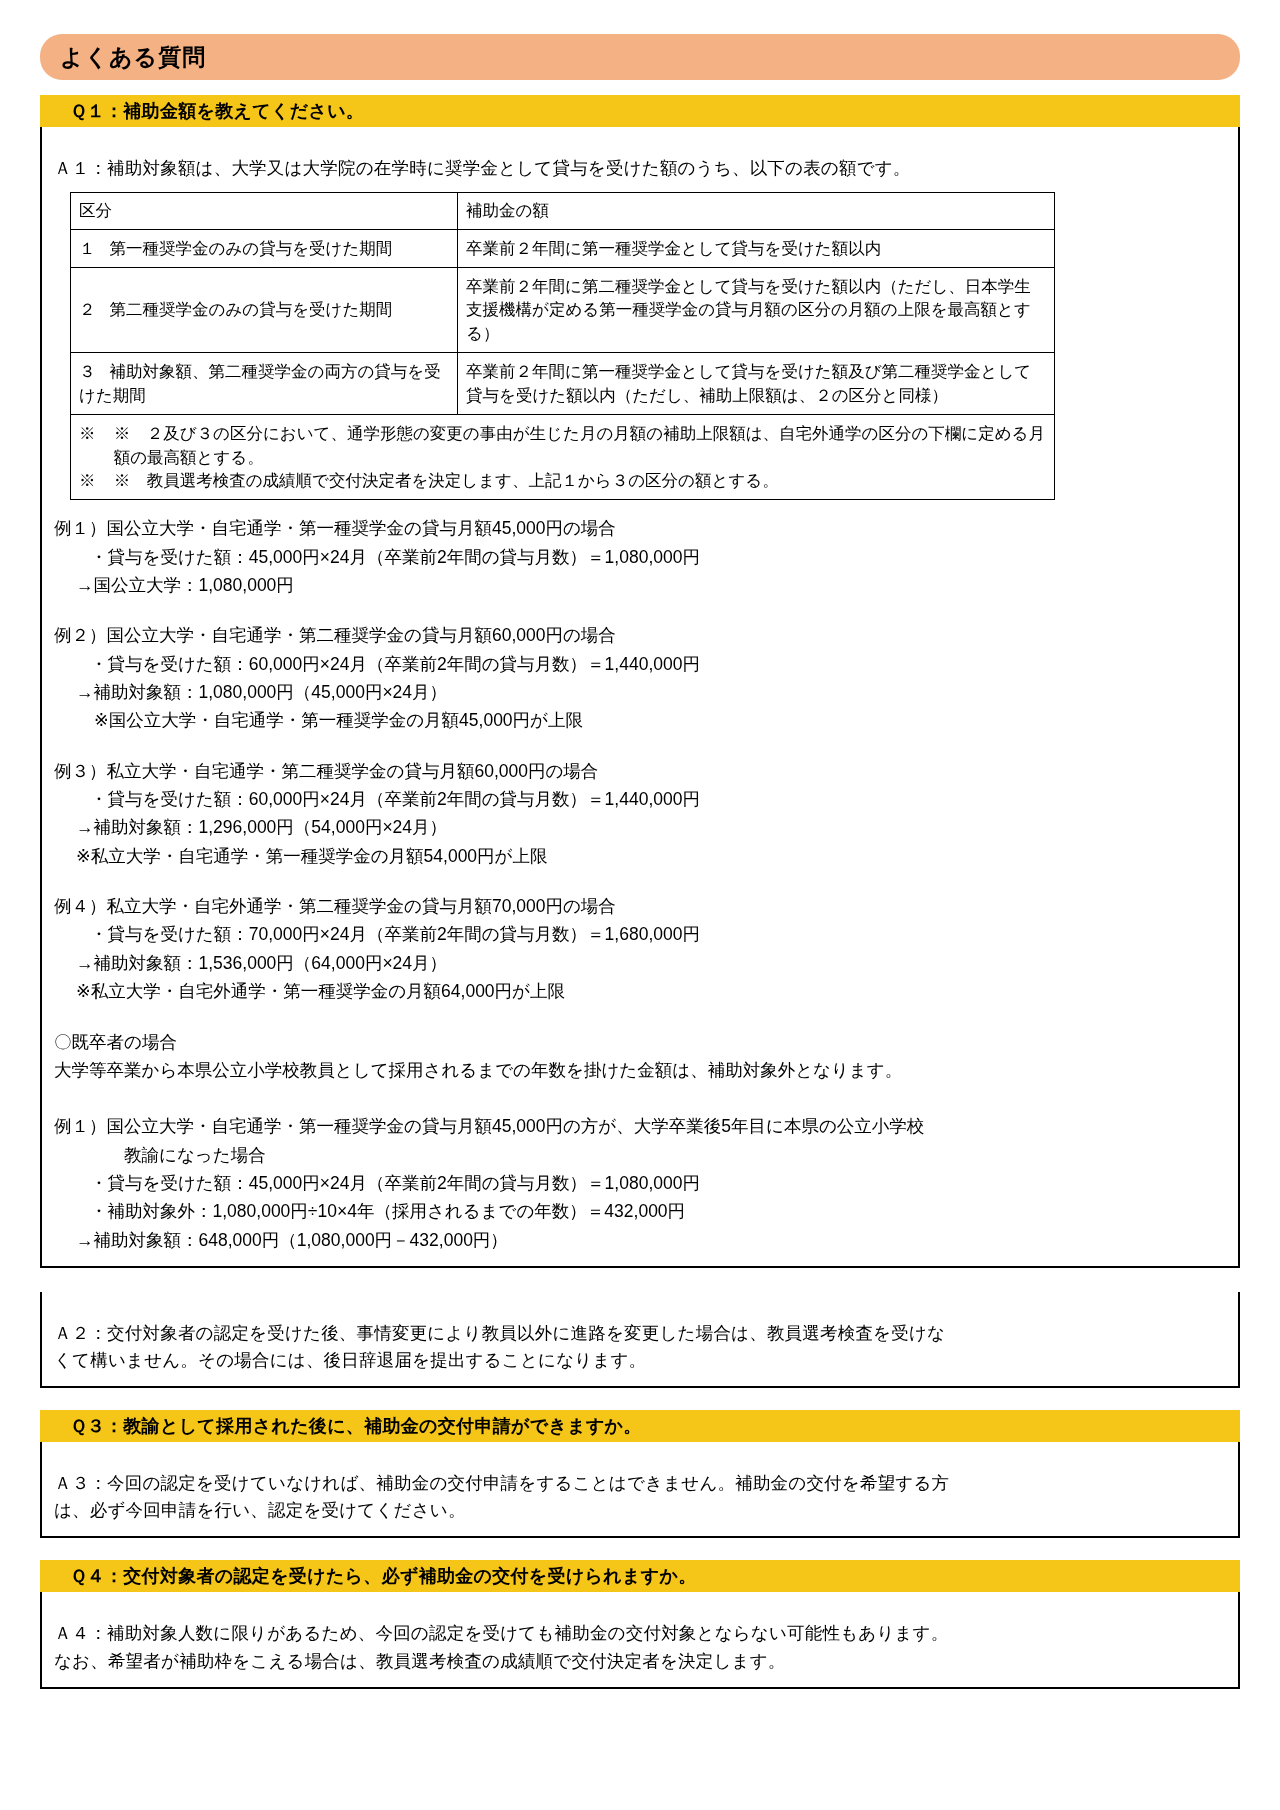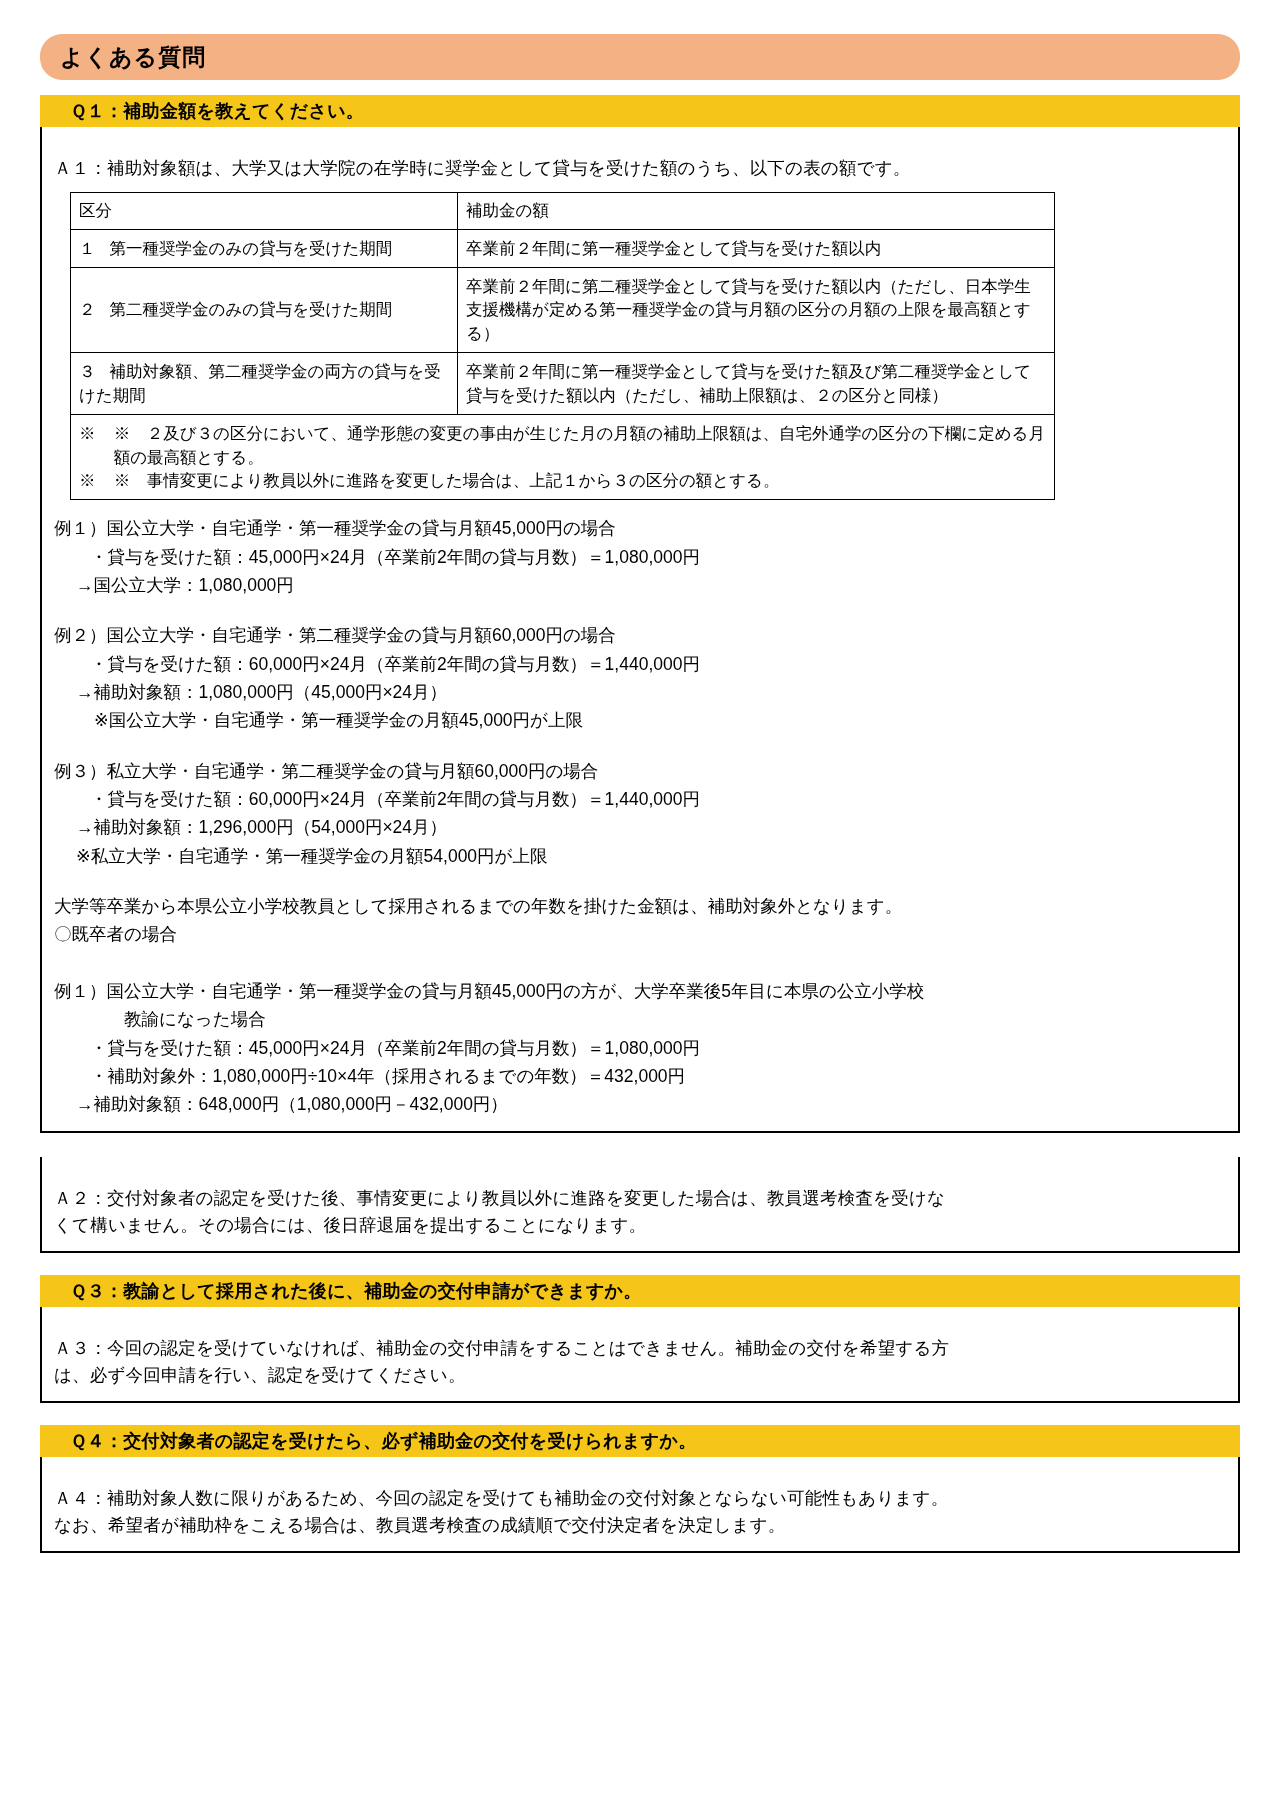--- a/index.html
+++ b/index.html
@@ -161,21 +161,21 @@
               <td class="col-left idx-cell"><span class="num">２</span><span>第二種奨学金のみの貸与を受けた期間</span></td>
               <td>卒業前２年間に第二種奨学金として貸与を受けた額以内（ただし、日本学生支援機構が定める第一種奨学金の貸与月額の区分の月額の上限を最高額とする）</td>
             </tr>
             <tr>
               <td class="col-left idx-cell"><span class="num">３</span><span>補助対象額、第二種奨学金の両方の貸与を受けた期間</span></td>
               <td>卒業前２年間に第一種奨学金として貸与を受けた額及び第二種奨学金として貸与を受けた額以内（ただし、補助上限額は、２の区分と同様）</td>
             </tr>
             <tr>
               <td class="note-cell" colspan="2">
                 <span class="note-row"><span class="mk">※</span><span>※　２及び３の区分において、通学形態の変更の事由が生じた月の月額の補助上限額は、自宅外通学の区分の下欄に定める月額の最高額とする。</span></span>
-                <span class="note-row"><span class="mk">※</span><span>※　事情変更により教員以外に進路を変更した場合は、上記１から３の区分の額とする。</span></span>
+                <span class="note-row"><span class="mk">※</span><span>※　教員選考検査の成績順で交付決定者を決定します、上記１から３の区分の額とする。</span></span>
               </td>
             </tr>
           </tbody>
         </table>
       </div>
 
       <div class="examples">
 
         <div class="ex-group">
           <div class="ex-title">例１）国公立大学・自宅通学・第一種奨学金の貸与月額45,000円の場合</div>
@@ -190,24 +190,30 @@
           <div class="ex-l3">※国公立大学・自宅通学・第一種奨学金の月額45,000円が上限</div>
         </div>
 
         <div class="ex-group">
           <div class="ex-title">例３）私立大学・自宅通学・第二種奨学金の貸与月額60,000円の場合</div>
           <div class="ex-l1">・貸与を受けた額：60,000円×24月（卒業前2年間の貸与月数）＝1,440,000円</div>
           <div class="ex-l2">→補助対象額：1,296,000円（54,000円×24月）</div>
           <div class="ex-l2">※私立大学・自宅通学・第一種奨学金の月額54,000円が上限</div>
         </div>
 
+        <div class="ex-group">
+          <div class="ex-title">例４）私立大学・自宅外通学・第二種奨学金の貸与月額70,000円の場合</div>
+          <div class="ex-l1">・貸与を受けた額：70,000円×24月（卒業前2年間の貸与月数）＝1,680,000円</div>
+          <div class="ex-l2">→補助対象額：1,536,000円（64,000円×24月）</div>
+          <div class="ex-l2">※私立大学・自宅外通学・第一種奨学金の月額64,000円が上限</div>
+        </div>
 
         <div>
+          <div class="plain-line">〇既卒者の場合</div>
           <div class="plain-line">大学等卒業から本県公立小学校教員として採用されるまでの年数を掛けた金額は、補助対象外となります。</div>
-          <div class="plain-line">〇既卒者の場合</div>
           <div class="spacer-28"></div>
           <div class="ex-title">例１）国公立大学・自宅通学・第一種奨学金の貸与月額45,000円の方が、大学卒業後5年目に本県の公立小学校</div>
           <div class="ex-cont">教諭になった場合</div>
           <div class="ex-l1">・貸与を受けた額：45,000円×24月（卒業前2年間の貸与月数）＝1,080,000円</div>
           <div class="ex-l1">・補助対象外：1,080,000円÷10×4年（採用されるまでの年数）＝432,000円</div>
           <div class="ex-l2">→補助対象額：648,000円（1,080,000円－432,000円）</div>
         </div>
 
       </div>
     </div>

